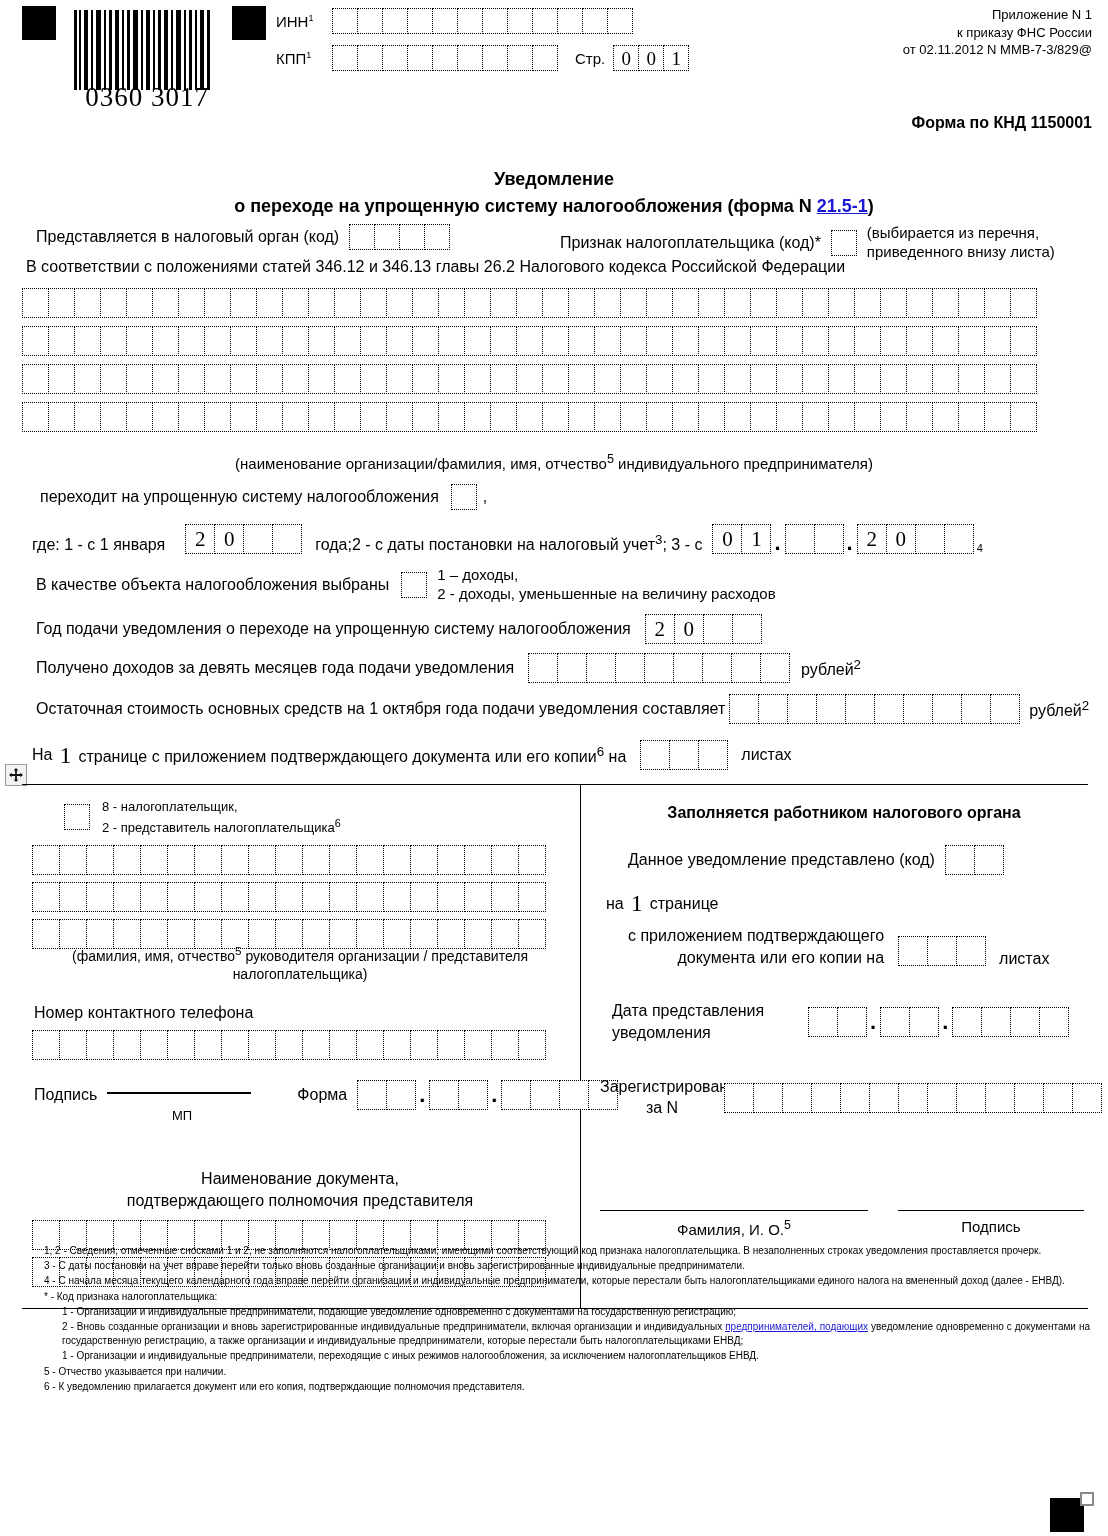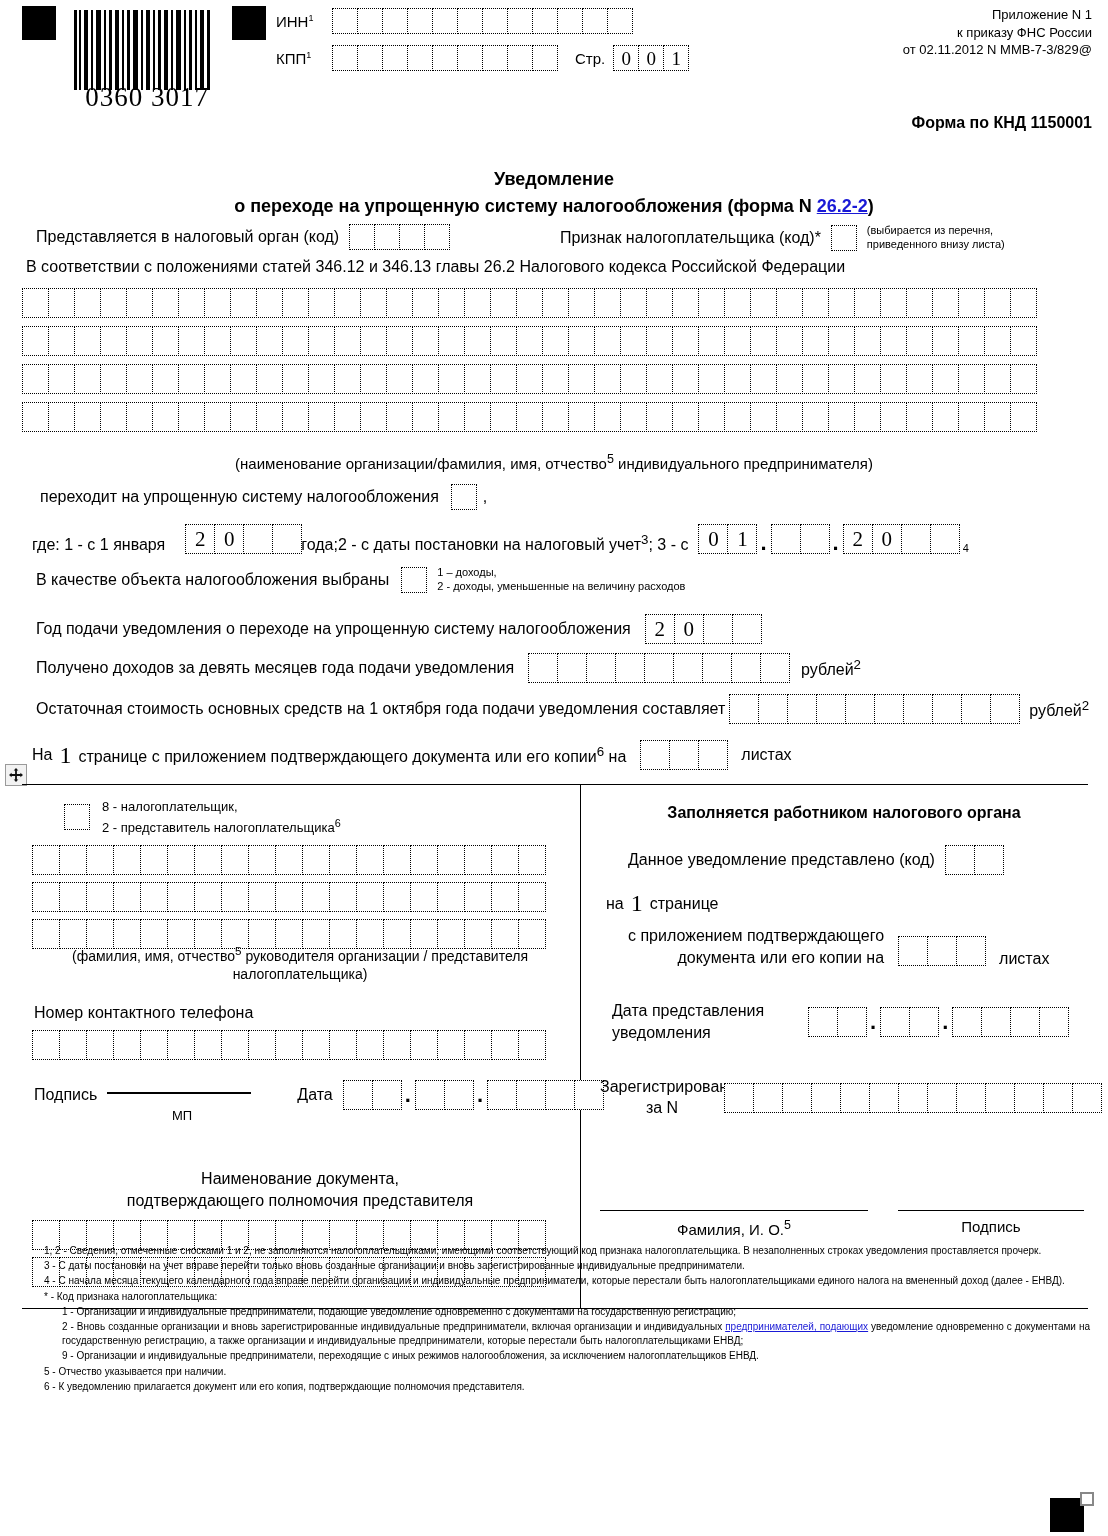--- a/index.html
+++ b/index.html
@@ -62,21 +62,21 @@
 
   
   .title {
     position:absolute; left:0; right:0; top:166px;
     text-align:center; font-size:18px; font-weight:bold; line-height:1.5;
   }
   .title .link { color:#1a1ad6; text-decoration:underline; }
 
   .row-abs { position:absolute; }
 
-  .tiny { font-size:11px; line-height:1.25; }
+  .tiny { font-size:15px; line-height:1.25; }
   .small { font-size:13px; }
   .txt16 { font-size:16px; }
 
   .capt { text-align:center; font-size:15px; }
 
   
   .vline { position:absolute; width:1px; background:#000; }
   .hline { position:absolute; height:1px; background:#000; }
 
   .sig-line { display:inline-block; border-bottom:2px solid #000; height:1px; }
@@ -188,21 +188,21 @@
   <div class="hdr-right">
     <div>Приложение N 1</div>
     <div>к приказу ФНС России</div>
     <div>от 02.11.2012 N ММВ-7-3/829@</div>
   </div>
   <div class="knd">Форма по КНД 1150001</div>
 
   <div class="title">
     <div>Уведомление</div>
     <div>
-      <span>о переходе на упрощенную систему налогообложения (форма N </span><span class="link">26.2-2</span><span>)</span>
+      <span>о переходе на упрощенную систему налогообложения (форма N </span><span class="link">21.5-1</span><span>)</span>
     </div>
   </div>
 
   <div class="row-abs inline-flex" style="left:36px;top:224px;">
     <span class="txt16">Представляется в налоговый орган (код)</span>
     <span class="cells" id="taxorg-cells" style="margin-left:10px;">
         <span class="cell sq"></span>
         <span class="cell sq"></span>
         <span class="cell sq"></span>
         <span class="cell sq"></span>
@@ -398,21 +398,21 @@
   </div>
 
   <div class="row-abs inline-flex" style="left:32px;top:524px;align-items:flex-end;">
     <span class="txt16">где: 1 - с 1 января</span>
     <span class="cells" id="year-cells" style="margin-left:20px;">
         <span class="cell big">2</span>
         <span class="cell big">0</span>
         <span class="cell big"></span>
         <span class="cell big"></span>
       </span>
-    <span class="txt16" style="">года;</span>
+    <span class="txt16" style="margin-left:14px;">года;</span>
     <span class="txt16" style="">
       <span>2 - с даты постановки на налоговый учет</span><sup>3</sup><span>; 3 - с</span>
     </span>
     <span class="cells" id="d3-day" style="margin-left:10px;">
         <span class="cell big">0</span>
         <span class="cell big">1</span>
       </span>
     <span class="dot">.</span>
     <span class="cells" id="d3-month">
         <span class="cell big"></span>
@@ -610,21 +610,21 @@
         <span class="cell tall" style="width: 28px;"></span>
         <span class="cell tall" style="width: 28px;"></span>
         <span class="cell tall" style="width: 28px;"></span>
         <span class="cell tall" style="width: 28px;"></span>
       </div>
   </div>
 
   <div class="row-abs inline-flex" style="left:34px;top:1080px;">
     <span class="txt16">Подпись</span>
     <span class="sig-line" style="width:144px;margin-left:10px;margin-bottom:4px;"></span>
-    <span class="txt16" style="margin-left:46px;">Дата</span>
+    <span class="txt16" style="margin-left:46px;">Форма</span>
     <span class="cells" id="sd-day" style="margin-left:10px;">
         <span class="cell big"></span>
         <span class="cell big"></span>
       </span>
     <span class="dot">.</span>
     <span class="cells" id="sd-month">
         <span class="cell big"></span>
         <span class="cell big"></span>
       </span>
     <span class="dot">.</span>
@@ -767,18 +767,18 @@
   </div>
   <div class="row-abs" style="left:898px;top:1218px;width:186px;text-align:center;font-size:15px;">Подпись</div>
 
   <div class="footnotes">
     <p>1, 2 - Сведения, отмеченные сносками 1 и 2, не заполняются налогоплательщиками, имеющими соответствующий код признака налогоплательщика. В незаполненных строках уведомления проставляется прочерк.</p>
     <p>3 - С даты постановки на учет вправе перейти только вновь созданные организации и вновь зарегистрированные индивидуальные предприниматели.</p>
     <p>4 - С начала месяца текущего календарного года вправе перейти организации и индивидуальные предприниматели, которые перестали быть налогоплательщиками единого налога на вмененный доход (далее - ЕНВД).</p>
     <p>* - Код признака налогоплательщика:</p>
     <p class="ind1">1 - Организации и индивидуальные предприниматели, подающие уведомление одновременно с документами на государственную регистрацию;</p>
     <p class="ind1"><span>2 - Вновь созданные организации и вновь зарегистрированные индивидуальные предприниматели, включая организации и индивидуальных </span><span class="fnlink">предпринимателей, подающих</span><span> уведомление одновременно с документами на государственную регистрацию, а также организации и индивидуальные предприниматели, которые перестали быть налогоплательщиками ЕНВД;</span></p>
-    <p class="ind1">9 - Организации и индивидуальные предприниматели, переходящие с иных режимов налогообложения, за исключением налогоплательщиков ЕНВД.</p>
+    <p class="ind1">1 - Организации и индивидуальные предприниматели, переходящие с иных режимов налогообложения, за исключением налогоплательщиков ЕНВД.</p>
     <p>5 - Отчество указывается при наличии.</p>
     <p>6 - К уведомлению прилагается документ или его копия, подтверждающие полномочия представителя.</p>
   </div>
 
 </div>
 
 </body></html>

